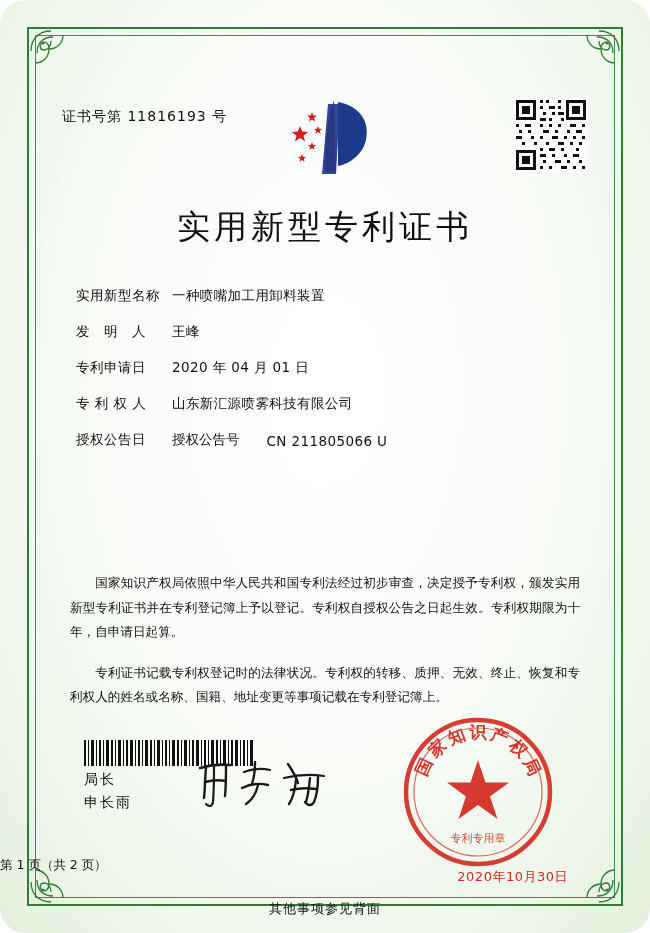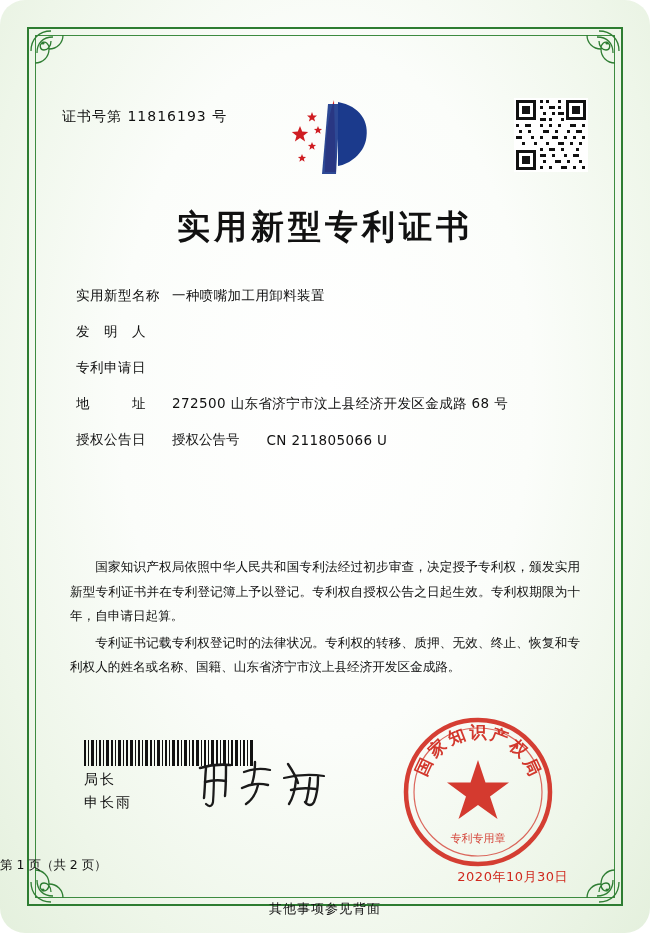--- a/index.html
+++ b/index.html
@@ -72,37 +72,37 @@
     width: 74px; height: 74px;
   }
 
   
   .title {
     position: absolute;
     left: 0; right: 0; top: 205px;
     text-align: center;
     font-family: "DejaVu Sans", sans-serif;
     font-size: 33px;
-    font-weight: bold;
+    font-weight: normal;
     letter-spacing: 4px;
     color: #111;
   }
 
   
   .fields {
     position: absolute;
     left: 76px; top: 287px;
     width: 500px;
     font-family: "DejaVu Sans", sans-serif;
     font-size: 13.5px;
     color: #111;
   }
   .field-row {
     display: flex;
-    align-items: center;
+    align-items: flex-end;
     margin-bottom: 18px;
   }
   .field-label {
     width: 96px;
     flex: 0 0 96px;
     letter-spacing: 0.5px;
   }
   .field-value {
     flex: 1;
     letter-spacing: 0.4px;
@@ -121,21 +121,21 @@
     position: absolute;
     left: 70px; top: 555px;
     width: 510px;
     font-family: "DejaVu Sans", sans-serif;
     font-size: 12.6px;
     line-height: 1.95;
     color: #111;
     text-align: justify;
   }
   .body-text p {
-    margin: 0 0 2px 0;
+    margin: 16px 0 2px 0;
     text-indent: 2em;
   }
 
   
   .barcode {
     position: absolute;
     left: 84px; top: 740px;
     width: 170px; height: 26px;
   }
 
@@ -326,38 +326,40 @@
 
   <div class="title">实用新型专利证书</div>
 
   <div class="fields">
     <div class="field-row">
       <div class="field-label">实用新型名称</div>
       <div class="field-value">一种喷嘴加工用卸料装置</div>
     </div>
     <div class="field-row">
       <div class="field-label">发　明　人</div>
+      <div class="field-value">王峰</div>
     </div>
     <div class="field-row">
       <div class="field-label">专利申请日</div>
+      <div class="field-value">2020 年 04 月 01 日</div>
     </div>
     <div class="field-row">
-      <div class="field-label">地　　　址</div>
-      <div class="field-value">272500 山东省济宁市汶上县经济开发区金成路 68 号</div>
+      <div class="field-label">专 利 权 人</div>
+      <div class="field-value">山东新汇源喷雾科技有限公司</div>
     </div>
     <div class="field-row dual">
       <div class="field-label">授权公告日</div>
       <div class="field-label2">授权公告号</div>
       <div class="field-value">CN 211805066 U</div>
     </div>
   </div>
 
   <div class="body-text">
     <p>国家知识产权局依照中华人民共和国专利法经过初步审查，决定授予专利权，颁发实用新型专利证书并在专利登记簿上予以登记。专利权自授权公告之日起生效。专利权期限为十年，自申请日起算。</p>
-    <p>专利证书记载专利权登记时的法律状况。专利权的转移、质押、无效、终止、恢复和专利权人的姓名或名称、国籍、山东省济宁市汶上县经济开发区金成路。</p>
+    <p>专利证书记载专利权登记时的法律状况。专利权的转移、质押、无效、终止、恢复和专利权人的姓名或名称、国籍、地址变更等事项记载在专利登记簿上。</p>
   </div>
 
   <div class="barcode">
     <svg viewBox="0 0 170 26" shape-rendering="crispEdges">
       <rect width="170" height="26" fill="#ffffff" opacity="0"></rect>
       <g fill="#111">
         <rect x="0" y="0" width="2" height="26"></rect>
           <rect x="4" y="0" width="1" height="26"></rect>
         <rect x="7" y="0" width="3" height="26"></rect>
           <rect x="12" y="0" width="1" height="26"></rect>

